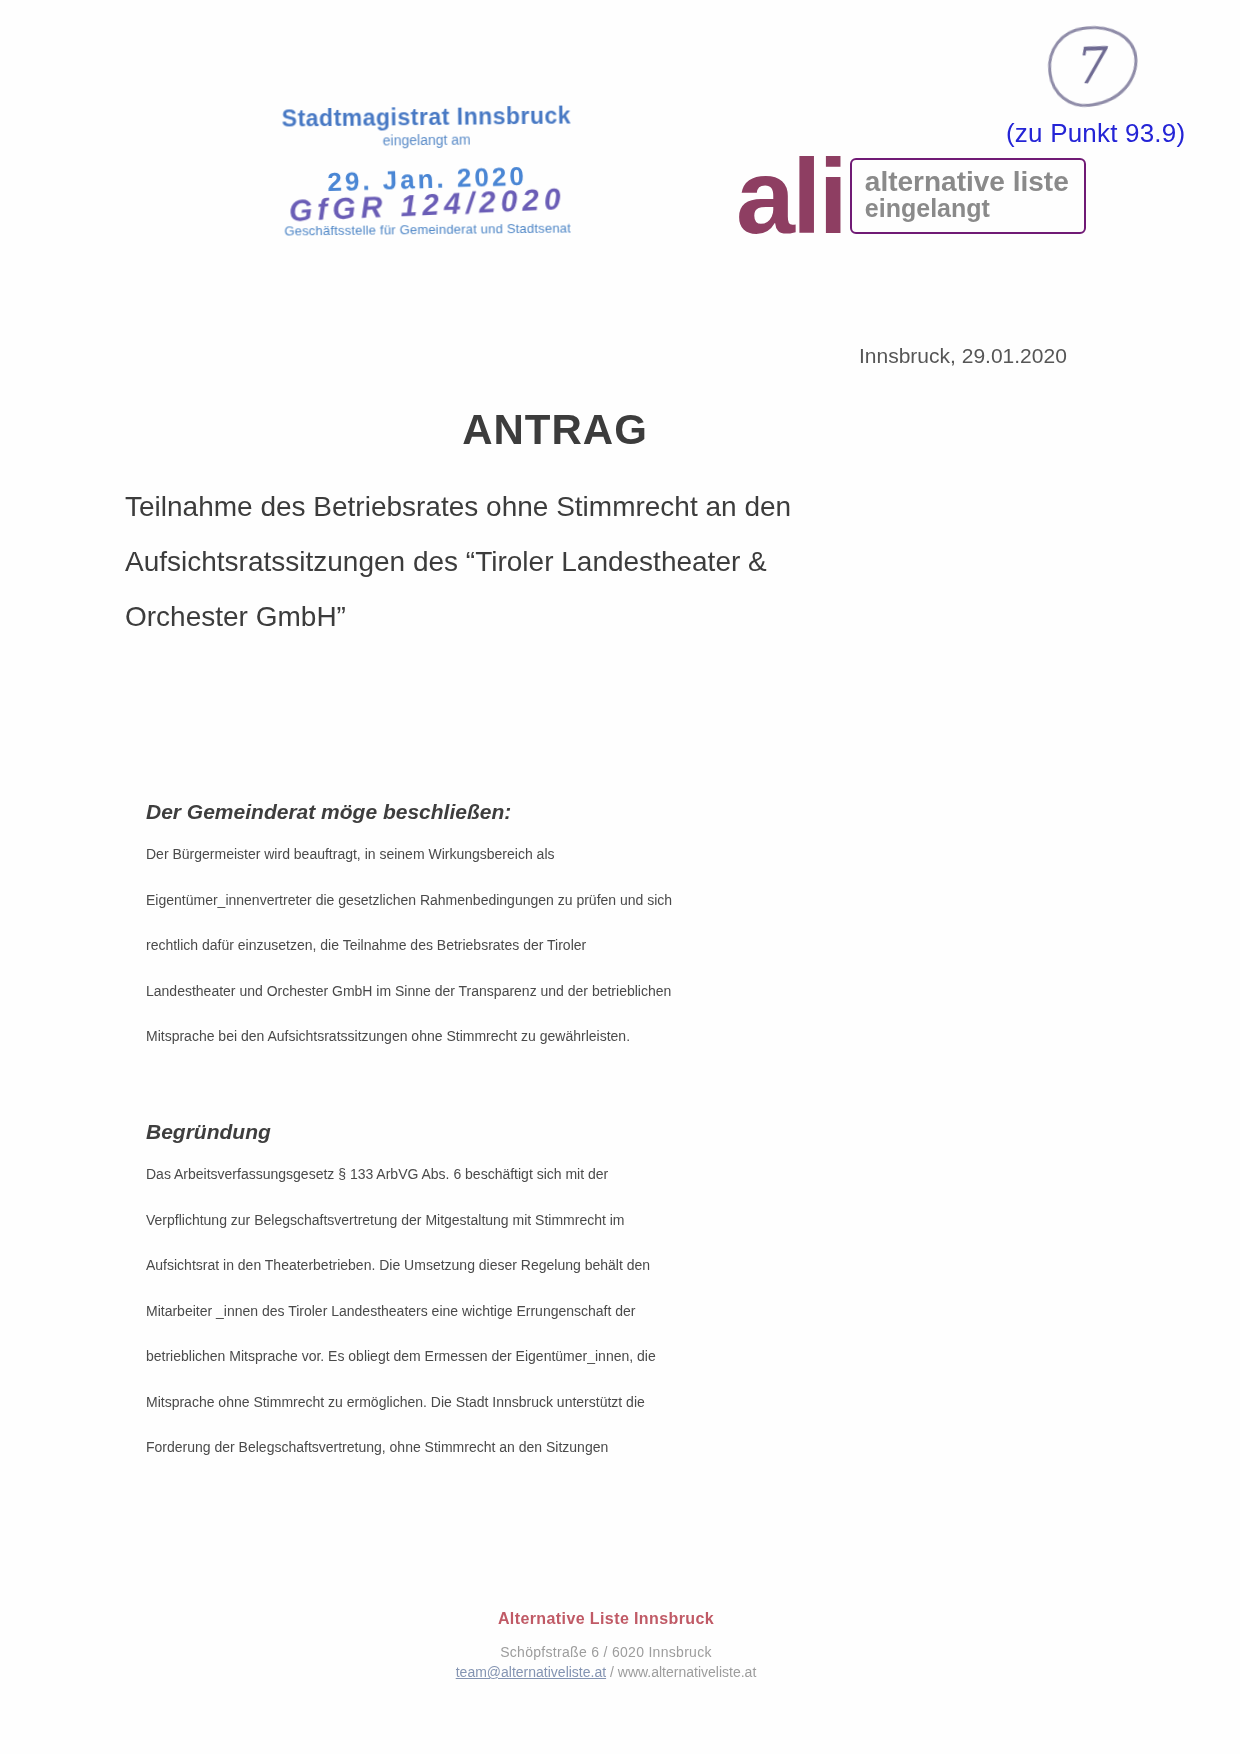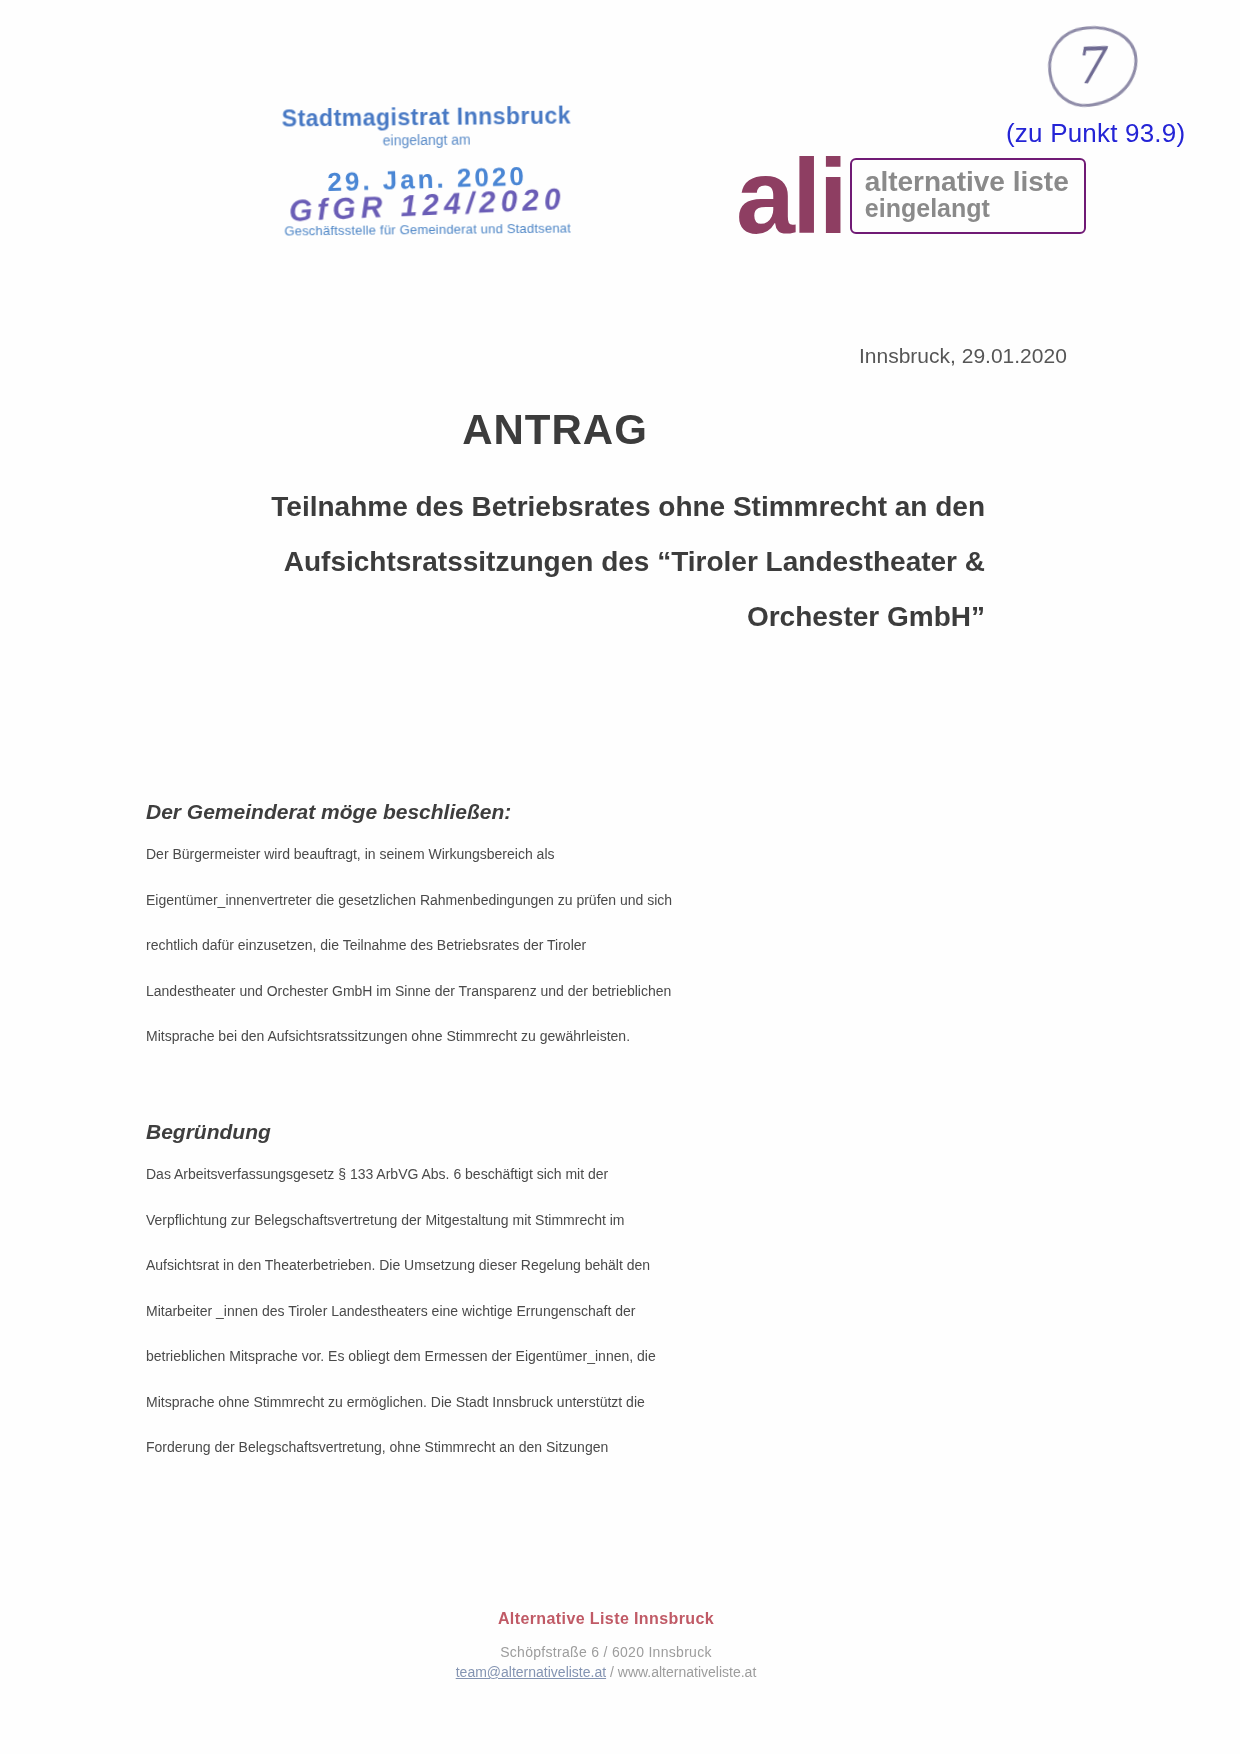--- a/index.html
+++ b/index.html
@@ -58,21 +58,21 @@
   .dateline { position:absolute; left:822px; top:344px; font-size:21px; color:#565656; filter:blur(0.3px);margin-left:37px; }
 
   
   .title {
     position:absolute; left:145px; top:406px; width:820px;
     text-align:center; font-size:42px; font-weight:bold;
     color:#3c3c3c; letter-spacing:1px; filter:blur(0.35px);
   }
   .subtitle {
     position:absolute; left:125px; top:480px; width:860px;
-    text-align:right; font-size:28px; font-weight:bold;
+    text-align:left; font-size:28px; font-weight:normal;
     line-height:1.96; color:#3c3c3c; white-space:pre-line; filter:blur(0.35px);
   }
 
   
   .section-heading { position:absolute; left:146px; font-size:21px; font-weight:bold; color:#3e3e3e; filter:blur(0.3px);font-style:italic; }
   .heading-resolution { top:800px; }
   .heading-justification { top:1120px; }
   .body-text {
     position:absolute; left:146px; width:860px;
     font-size:14px; line-height:45.5px; color:#4a4a4a;

